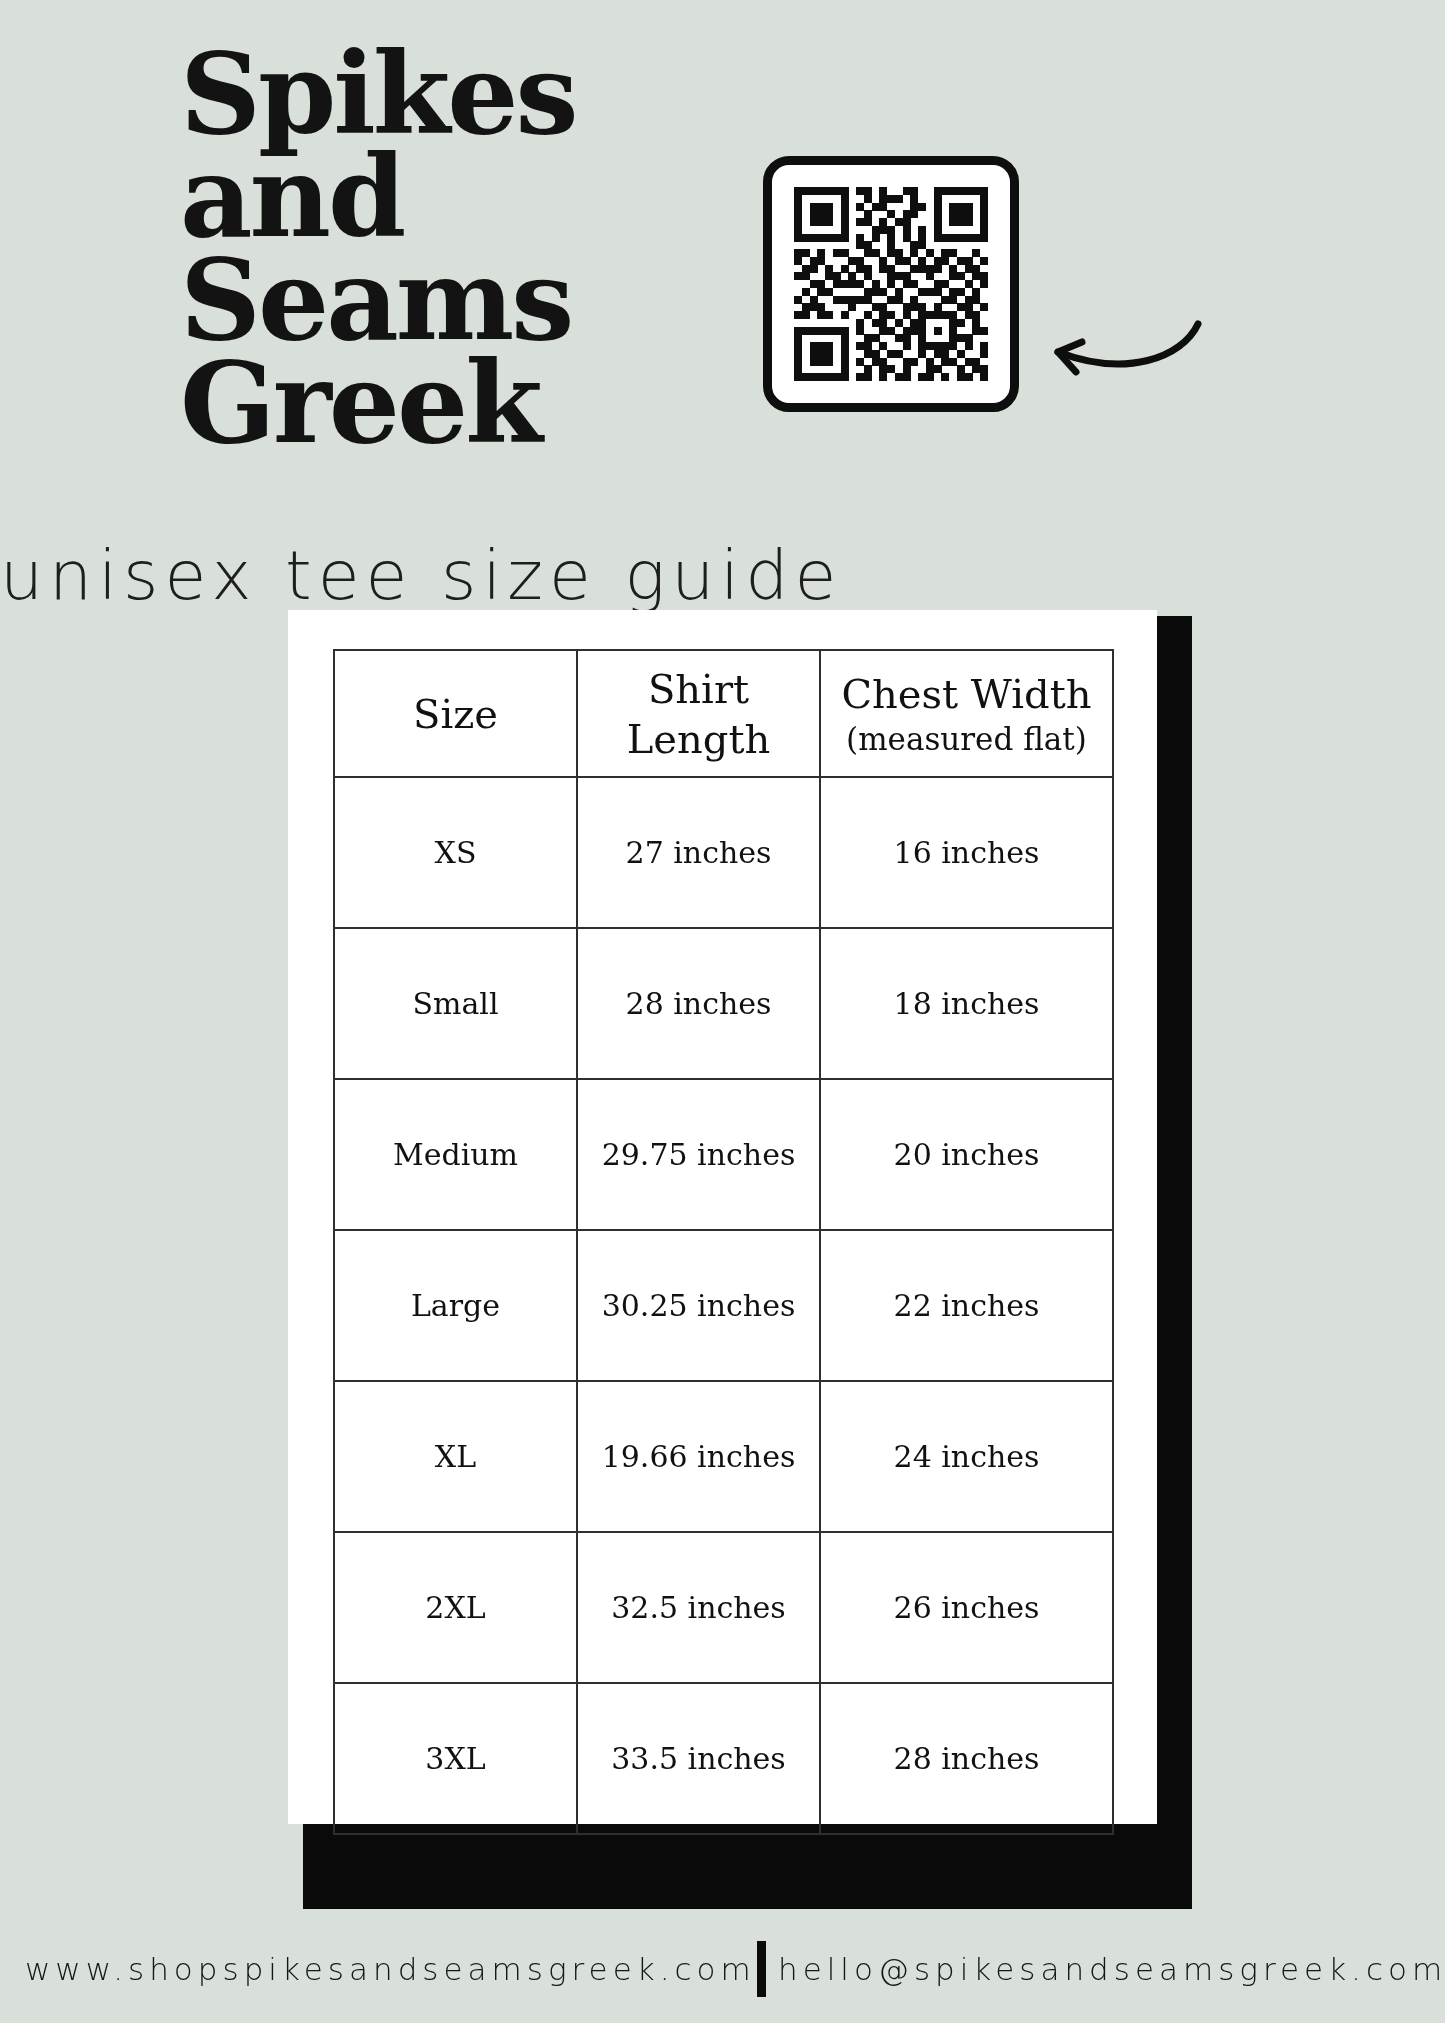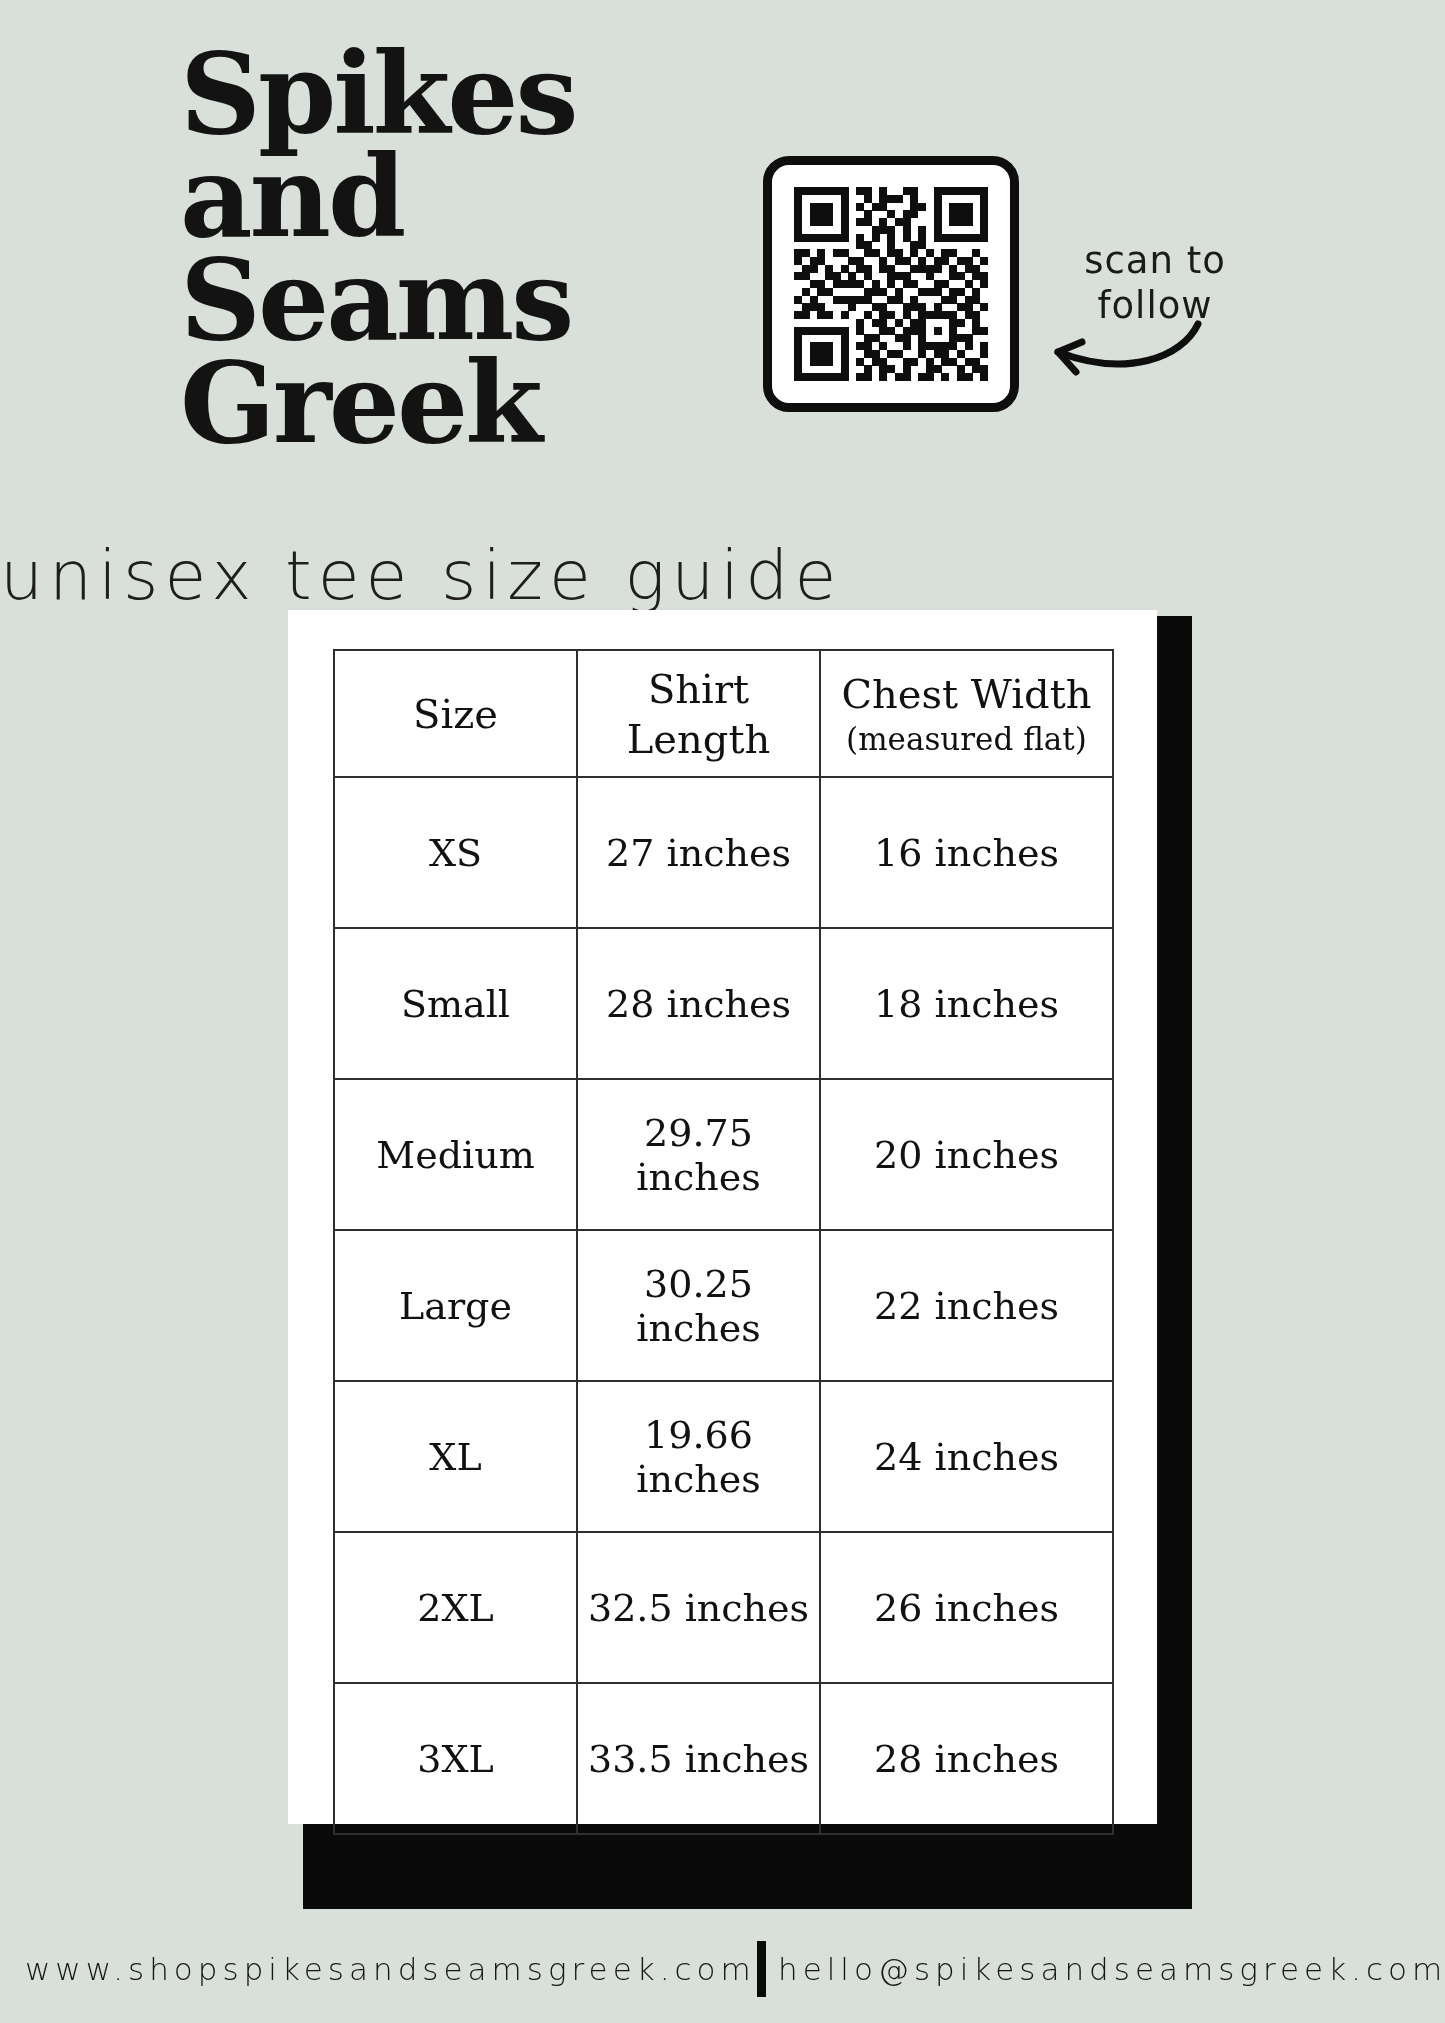--- a/index.html
+++ b/index.html
@@ -69,21 +69,21 @@
   }
   table.size-table th, table.size-table td{
     border:2px solid #2f2f2f;
     text-align:center;
     vertical-align:middle;
     padding:0;
   }
   table.size-table thead tr{height:127px;}
   table.size-table tbody tr{height:151px;}
   th{font-weight:400;font-size:40px;line-height:50px;}
-  td{font-size:38px;}
+  td{font-size:30px;}
   .th-sub{display:block;font-size:31px;line-height:40px;}
   .th-line{display:block;}
   
   .footer{
     position:absolute;left:0;top:1933px;width:1445px;height:72px;
     color:#161616;
     font-size:31px;
     font-weight:300;
     letter-spacing:5px;
   }
@@ -443,24 +443,20 @@
         <rect x="108.64" y="186.24" width="8" height="8" fill="#0e0e0e"></rect>
         <rect x="124.16" y="186.24" width="8" height="8" fill="#0e0e0e"></rect>
         <rect x="131.92" y="186.24" width="8" height="8" fill="#0e0e0e"></rect>
         <rect x="147.44" y="186.24" width="8" height="8" fill="#0e0e0e"></rect>
         <rect x="162.96" y="186.24" width="8" height="8" fill="#0e0e0e"></rect>
         <rect x="170.72" y="186.24" width="8" height="8" fill="#0e0e0e"></rect>
         <rect x="186.24" y="186.24" width="8" height="8" fill="#0e0e0e"></rect>
       </svg>
   </div>
 
-  <div class="scan-caption">
-    <div>scan to</div>
-    <div>follow</div>
-  </div>
 
   <svg class="scan-arrow" width="180" height="70" viewBox="0 0 180 70">
     <path d="M170 6 C 154 40, 98 60, 30 34" fill="none" stroke="#0e0e0e" stroke-width="7" stroke-linecap="round"></path>
     <path d="M30 34 L54 24 M30 34 L48 54" fill="none" stroke="#0e0e0e" stroke-width="7" stroke-linecap="round"></path>
   </svg>
 
   <div class="title">unisex tee size guide</div>
 
   <div class="card-shadow"></div>
   <div class="card">

